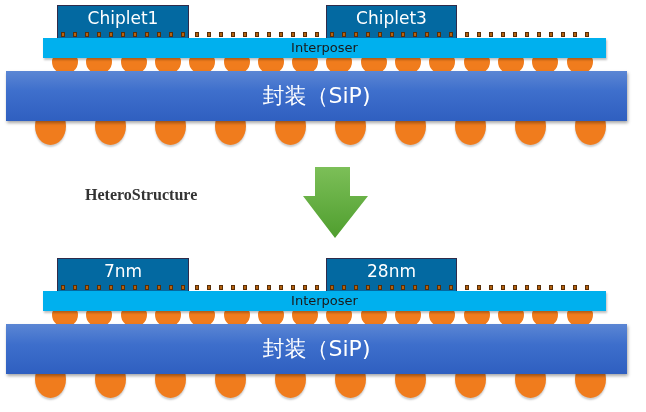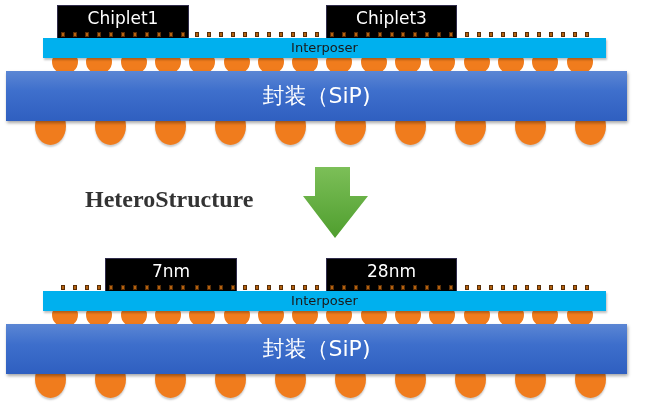--- a/index.html
+++ b/index.html
@@ -1,38 +1,38 @@
 <!DOCTYPE html>
 <html><head>
 <meta charset="utf-8">
 <style>
   html, body { margin:0; padding:0; background:#ffffff; }
   body { width:646px; height:412px; position:relative; overflow:hidden; font-family:"DejaVu Sans", sans-serif; }
   .stack { position:absolute; left:0; width:646px; height:150px; }
   .chiplet {
-    position:absolute; top:5px; height:43px; background:#000000; border:1px solid #2f2b4a;
+    position:absolute; top:5px; height:43px; background:#0369a1; border:1px solid #2f2b4a;
     box-sizing:border-box; color:#ffffff; font-size:17px; text-align:center; line-height:25px;
     font-family:"DejaVu Sans", sans-serif;
   }
   .ubumps { position:absolute; top:32px; height:6px; }
   .ubump { position:absolute; top:0; width:4px; height:5px; background:#b5620f; border:1px solid #5a2e06; box-sizing:border-box; }
   .interposer {
     position:absolute; left:43px; top:38px; width:563px; height:20px; background:#00b0ee;
     box-shadow:1px 2px 2px rgba(0,0,0,0.25); color:#1a1a1a; font-size:13px; text-align:center; line-height:20px;
   }
   .cbump { position:absolute; top:50px; width:26px; height:24px; border-radius:50%; background:#f07c1d; }
   .sip {
     position:absolute; left:6px; top:71px; width:621px; height:50px;
     background:linear-gradient(#5b86d4 0%, #3e6fcc 40%, #2f5fc0 100%);
     box-shadow:1px 2px 3px rgba(0,0,0,0.35); color:#ffffff; font-size:22px; text-align:center; line-height:50px;
   }
   .ball { position:absolute; top:107px; width:31px; height:38px; border-radius:50%; background:#f07c1d; box-shadow:0 2px 2px rgba(0,0,0,0.2); }
   .hetero {
     position:absolute; left:85px; top:186px; font-family:"Liberation Serif", serif; font-weight:bold;
-    font-size:24px; color:#333333;
+    font-size:16px; color:#333333;
   }
   .arrow { position:absolute; left:300px; top:165px; }
 </style>
 </head>
 <body>
 
 <div class="stack" style="top:0px;">
   <div class="chiplet" style="left:57px;width:132px;">Chiplet1</div>
   <div class="chiplet" style="left:326px;width:131px;">Chiplet3</div>
   <div class="ubumps" style="left:0;width:646px;">
@@ -120,21 +120,21 @@
   <defs>
     <linearGradient id="ag" x1="0" y1="0" x2="0" y2="1">
       <stop offset="0" stop-color="#7cbf58"></stop>
       <stop offset="1" stop-color="#4f9e2e"></stop>
     </linearGradient>
   </defs>
   <polygon points="15,2 50,2 50,31 68,31 35,73 3,31 15,31" fill="url(#ag)"></polygon>
 </svg>
 
 <div class="stack" style="top:253px;">
-  <div class="chiplet" style="left:57px;width:132px;margin-left:48px;">7nm</div>
+  <div class="chiplet" style="left:57px;width:132px;">7nm</div>
   <div class="chiplet" style="left:326px;width:131px;">28nm</div>
   <div class="ubumps" style="left:0;width:646px;">
       <div class="ubump" style="left: 61px;"></div>
       <div class="ubump" style="left: 73px;"></div>
       <div class="ubump" style="left: 85px;"></div>
       <div class="ubump" style="left: 97px;"></div>
       <div class="ubump" style="left: 109px;"></div>
       <div class="ubump" style="left: 121px;"></div>
       <div class="ubump" style="left: 133px;"></div>
       <div class="ubump" style="left: 145px;"></div>

